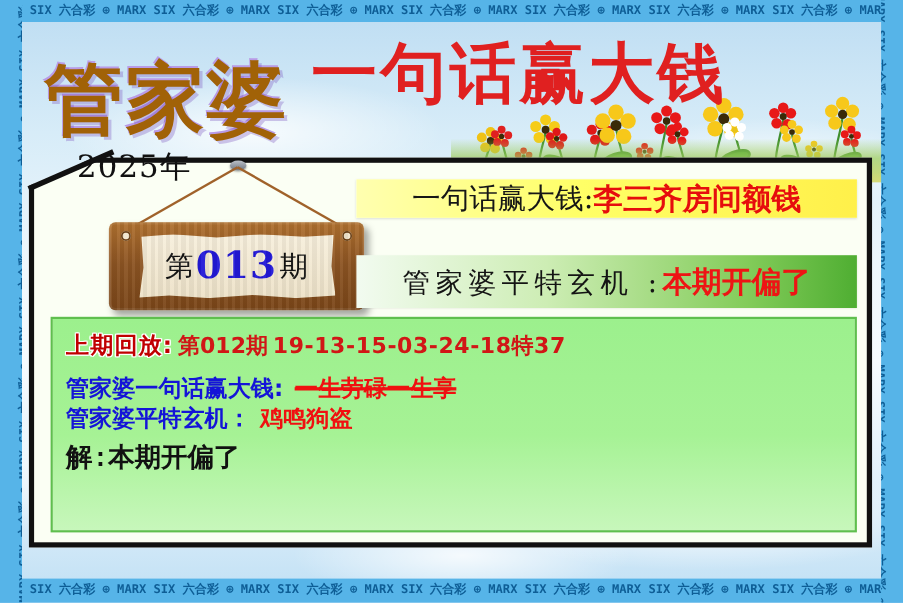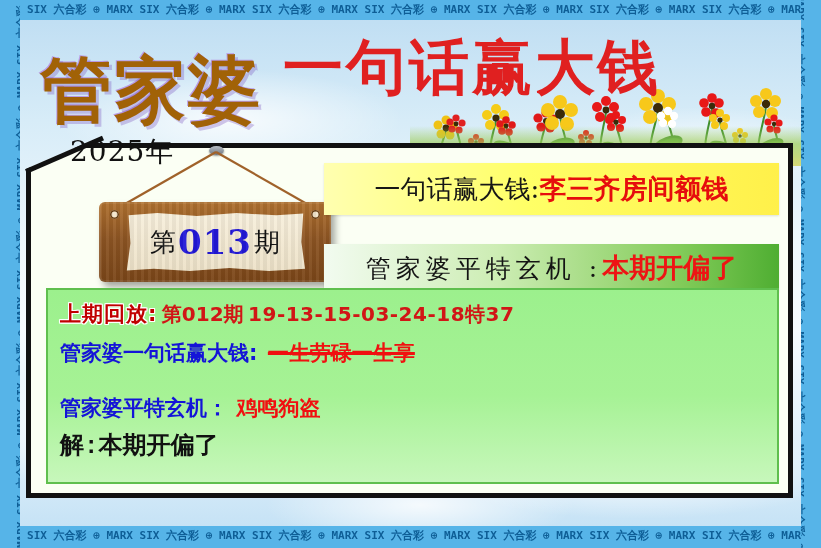--- a/index.html
+++ b/index.html
@@ -138,37 +138,37 @@
     font-size:26px;color:#111;white-space:nowrap;
   }
   .issue .num{
     font-family:"DejaVu Serif","Liberation Serif",serif;
     font-size:34px;color:#2218d8;font-weight:bold;letter-spacing:1px;
     margin:0 2px;
   }
 
   
   .banner-yellow{
-    position:absolute;left:324px;top:163px;width:455px;height:52px;
+    position:absolute;left:324px;top:163px;width:455px;height:35px;
     background:linear-gradient(90deg,#ffffb0 0%,#ffff66 45%,#fff04a 100%);
     display:flex;align-items:center;justify-content:center;
     box-shadow:0 1px 2px rgba(0,0,0,.12);
   }
   .banner-yellow .lbl{
     font-family:"DejaVu Serif","Liberation Serif",serif;
     font-size:26px;color:#161616;letter-spacing:0px;
   }
   .banner-yellow .val{
     font-family:"DejaVu Sans","Liberation Sans",sans-serif;
     font-size:27px;font-weight:bold;color:#e60d0d;letter-spacing:0px;
   }
 
   
   .banner-green{
-    position:absolute;left:324px;top:244px;width:455px;height:48px;
+    position:absolute;left:324px;top:232px;width:455px;height:48px;
     background:linear-gradient(90deg,#f2fbf0 0%,#cdedb4 38%,#83cc5a 78%,#4fae32 100%);
     display:flex;align-items:center;justify-content:center;
     box-shadow:0 1px 2px rgba(0,0,0,.10);
   }
   .banner-green .lbl{
     font-family:"DejaVu Serif","Liberation Serif",serif;
     font-size:25px;color:#141414;letter-spacing:5px;
   }
   .banner-green .val{
     font-family:"DejaVu Sans","Liberation Sans",sans-serif;
@@ -211,21 +211,21 @@
     font-family:"DejaVu Sans","Liberation Sans",sans-serif;
     font-size:21px;font-weight:bold;color:#f01010;
     text-decoration:line-through;text-decoration-thickness:3px;
     margin-left:6px;
   }
   .r3{margin-top:32px;}
   .r3 .t{
     font-family:"DejaVu Sans","Liberation Sans",sans-serif;
     font-size:20px;color:#111;
   }
-  .r4{margin-top:34px;}
+  .r4{margin-top:6px;}
   .r4 .k{
     font-family:"DejaVu Sans","Liberation Sans",sans-serif;
     font-size:21px;font-weight:bold;color:#1414d8;
   }
   .r4 .v{
     font-family:"DejaVu Sans","Liberation Sans",sans-serif;
     font-size:21px;font-weight:bold;color:#f01010;margin-left:4px;
   }
   .r5{margin-top:16px;}
   .r5 .t{

